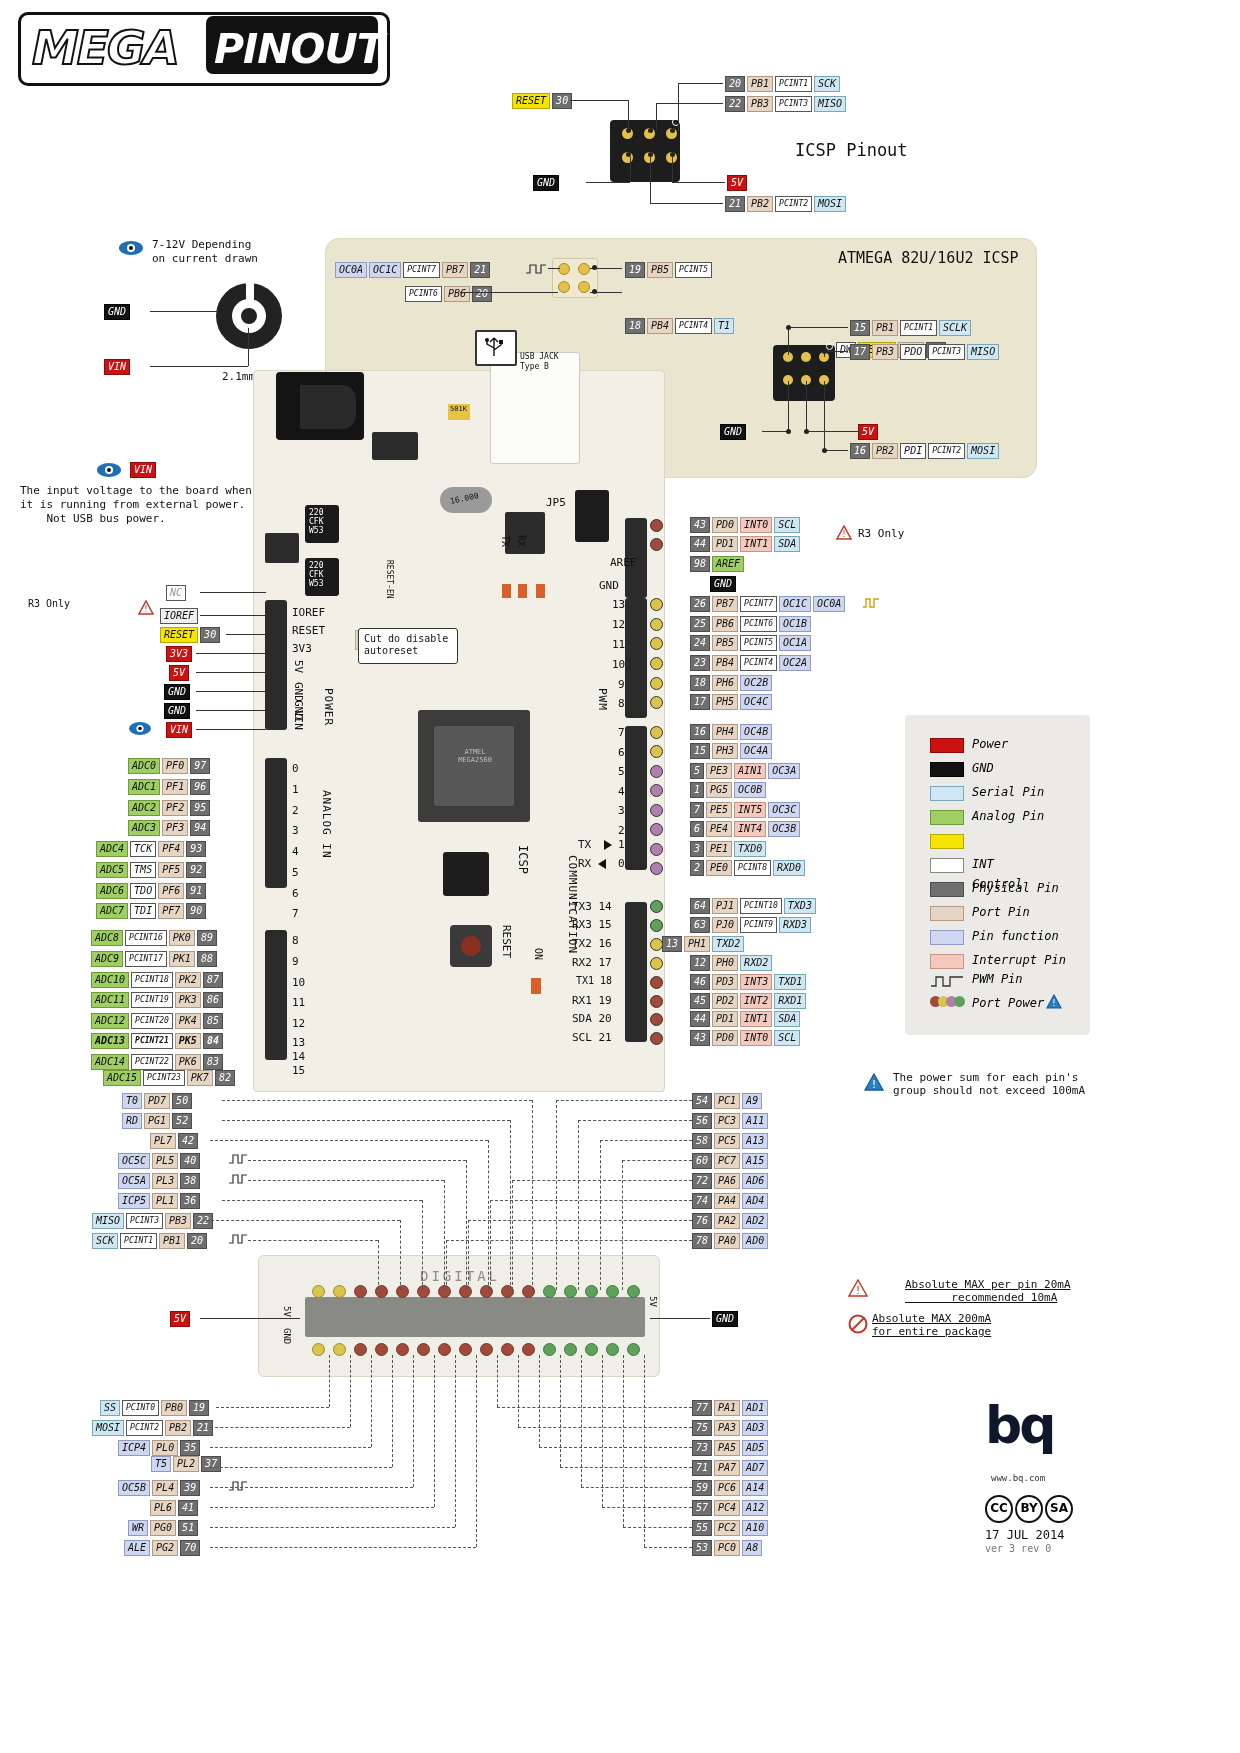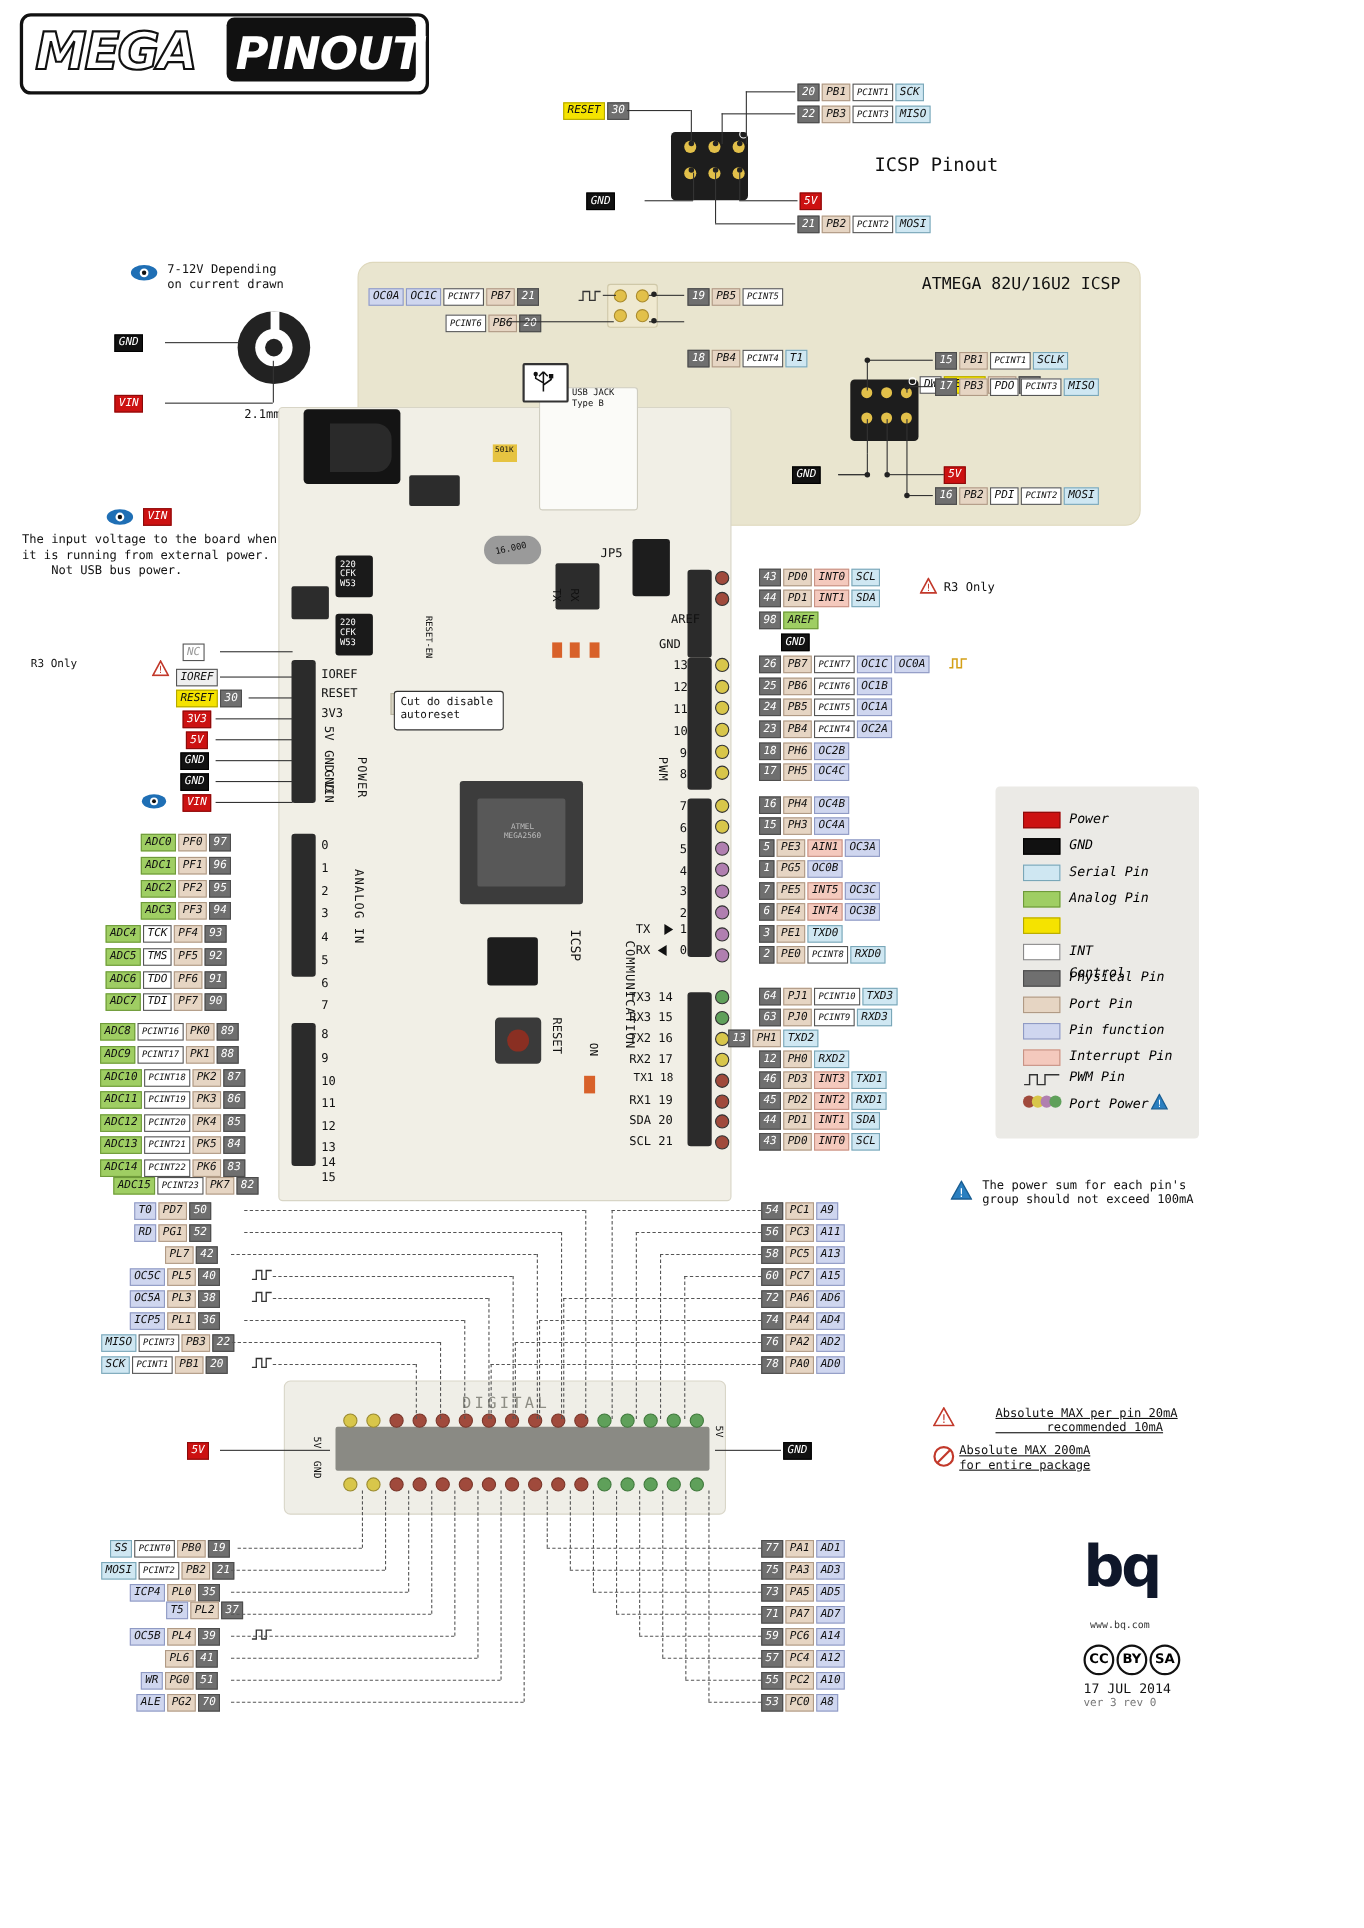--- a/index.html
+++ b/index.html
@@ -347,21 +347,21 @@
 <div class="abs row" style="left:96px;top:841px;"><span class="chip c-analog">ADC4</span><span class="chip c-plain">TCK</span><span class="chip c-port">PF4</span><span class="chip c-phys">93</span></div>
 <div class="abs row" style="left:96px;top:862px;"><span class="chip c-analog">ADC5</span><span class="chip c-plain">TMS</span><span class="chip c-port">PF5</span><span class="chip c-phys">92</span></div>
 <div class="abs row" style="left:96px;top:883px;"><span class="chip c-analog">ADC6</span><span class="chip c-plain">TDO</span><span class="chip c-port">PF6</span><span class="chip c-phys">91</span></div>
 <div class="abs row" style="left:96px;top:903px;"><span class="chip c-analog">ADC7</span><span class="chip c-plain">TDI</span><span class="chip c-port">PF7</span><span class="chip c-phys">90</span></div>
 
 <div class="abs row" style="left:91px;top:930px;"><span class="chip c-analog">ADC8</span><span class="chip c-plain" style="font-size:8px;">PCINT16</span><span class="chip c-port">PK0</span><span class="chip c-phys">89</span></div>
 <div class="abs row" style="left:91px;top:951px;"><span class="chip c-analog">ADC9</span><span class="chip c-plain" style="font-size:8px;">PCINT17</span><span class="chip c-port">PK1</span><span class="chip c-phys">88</span></div>
 <div class="abs row" style="left:91px;top:972px;"><span class="chip c-analog">ADC10</span><span class="chip c-plain" style="font-size:8px;">PCINT18</span><span class="chip c-port">PK2</span><span class="chip c-phys">87</span></div>
 <div class="abs row" style="left:91px;top:992px;"><span class="chip c-analog">ADC11</span><span class="chip c-plain" style="font-size:8px;">PCINT19</span><span class="chip c-port">PK3</span><span class="chip c-phys">86</span></div>
 <div class="abs row" style="left:91px;top:1013px;"><span class="chip c-analog">ADC12</span><span class="chip c-plain" style="font-size:8px;">PCINT20</span><span class="chip c-port">PK4</span><span class="chip c-phys">85</span></div>
-<div class="abs row" style="left:91px;top:1033px;"><span class="chip c-analog">ADC13</span><span class="chip c-plain" style="font-size:8px;">PCINT21</span><span class="chip c-port">PK5</span><span class="chip c-phys">84</span></div>
+<div class="abs row" style="left:91px;top:1033px;font-weight:bold;"><span class="chip c-analog">ADC13</span><span class="chip c-plain" style="font-size:8px;">PCINT21</span><span class="chip c-port">PK5</span><span class="chip c-phys">84</span></div>
 <div class="abs row" style="left:91px;top:1054px;"><span class="chip c-analog">ADC14</span><span class="chip c-plain" style="font-size:8px;">PCINT22</span><span class="chip c-port">PK6</span><span class="chip c-phys">83</span></div>
 <div class="abs row" style="left:91px;top:1070px;margin-left:12px;"><span class="chip c-analog">ADC15</span><span class="chip c-plain" style="font-size:8px;">PCINT23</span><span class="chip c-port">PK7</span><span class="chip c-phys">82</span></div>
 
 <div class="abs txt" style="left:610px;top:556px;font-size:11px;">AREF</div>
 <div class="abs txt" style="left:599px;top:579px;font-size:11px;">GND</div>
 <div class="abs txt" style="left:612px;top:598px;font-size:11px;">13</div>
 <div class="abs txt" style="left:612px;top:618px;font-size:11px;">12</div>
 <div class="abs txt" style="left:612px;top:638px;font-size:11px;">11</div>
 <div class="abs txt" style="left:612px;top:658px;font-size:11px;">10</div>
 <div class="abs txt" style="left:618px;top:678px;font-size:11px;">9</div>

